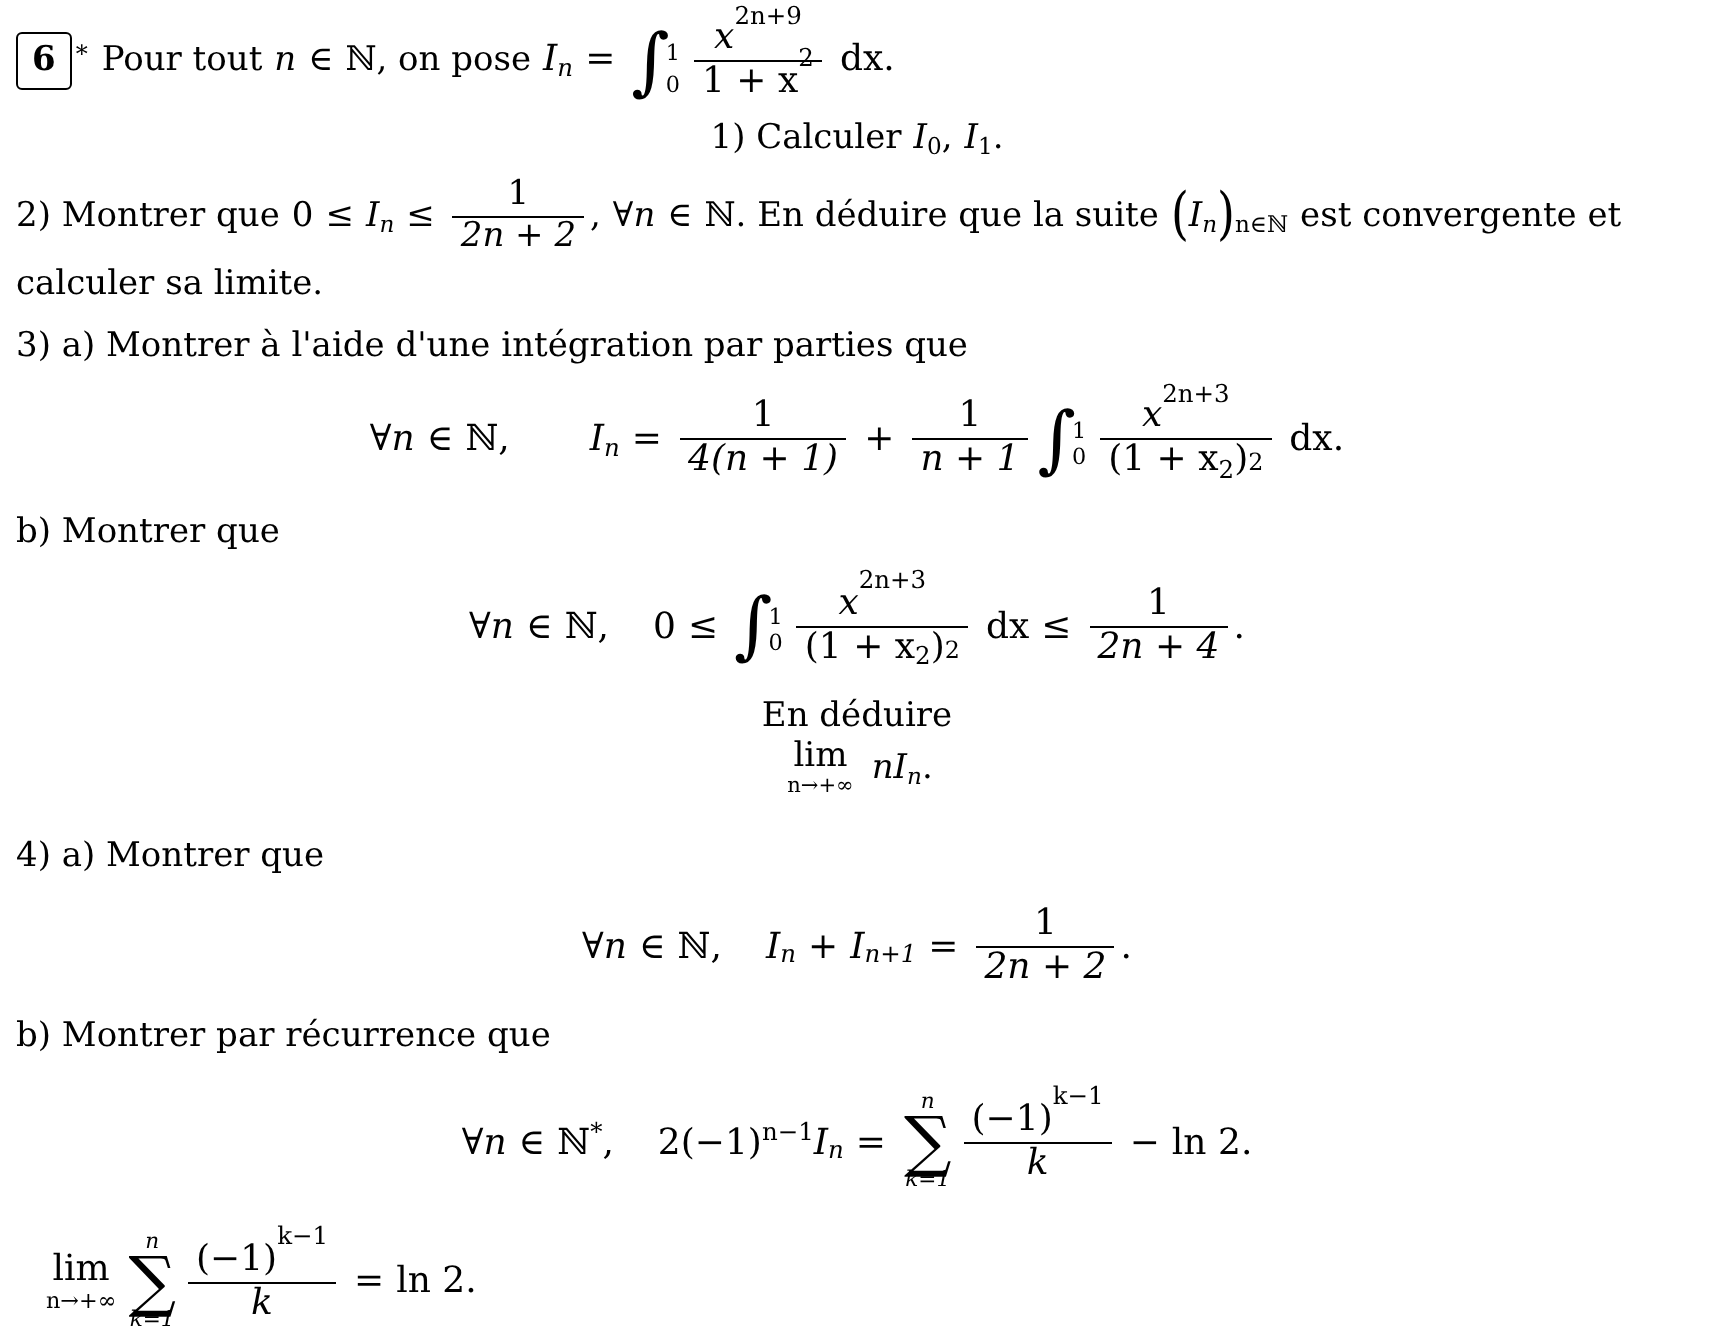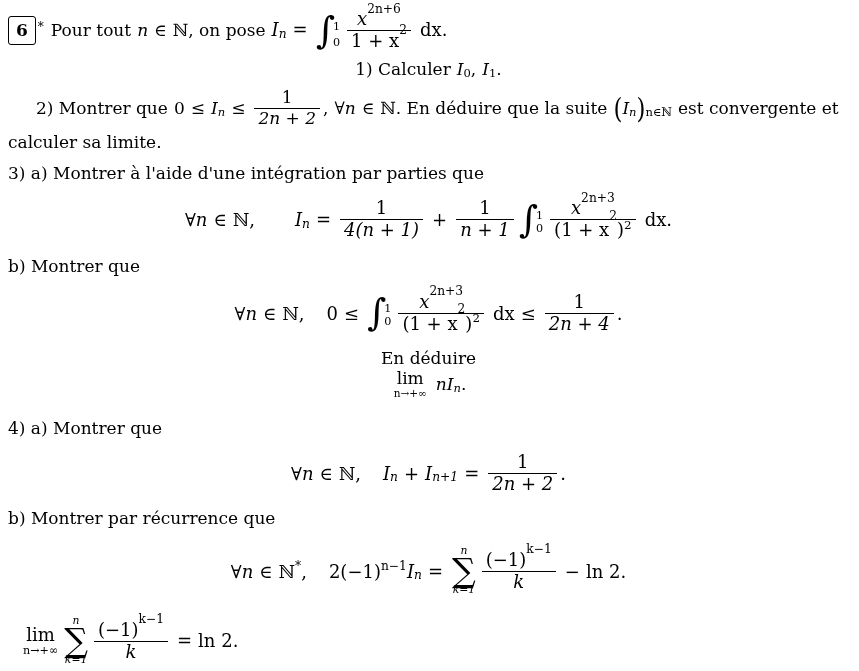--- a/index.html
+++ b/index.html
@@ -65,21 +65,21 @@
   }
   .star{font-size:12px;vertical-align:super;margin-right:7px;position:relative;top:-3px;}
 
   .paren-big{font-size:1.35em;font-style:normal;display:inline-block;transform:scaleY(1.25);}
   .sp{display:inline-block;width:6px;}
   .sp2{display:inline-block;width:12px;}
   .sp3{display:inline-block;width:22px;}
   .sp4{display:inline-block;width:40px;}
 
   
-  .powgrp{display:inline-flex;align-items:flex-start;}
+  .powgrp{display:inline-flex;align-items:flex-end;}
   .powgrp .pexp{font-size:0.66em;position:relative;top:-0.2em;font-style:normal;}
 </style>
 </head>
 <body>
 
 <div class="page">
 
   <div class="para line" style="margin-top:4px;">
     <span class="badge">6</span>
       <span class="star">*</span>
@@ -101,21 +101,21 @@
         <span class="mo">=</span>
         <span class="sp"></span>
       <span class="intg">
         <span class="intsign">∫</span>
         <span class="intlim">
           <span class="top">1</span>
           <span class="bot">0</span>
         </span>
       </span>
       <span class="frac">
-        <span class="num"><span class="mi">x</span><span class="sup up">2n+6</span></span>
+        <span class="num"><span class="mi">x</span><span class="sup up">2n+9</span></span>
         <span class="bar"></span>
         <span class="den"><span class="mtxt">1 + x</span><span class="sup up">2</span></span>
       </span>
       <span class="sp"></span>
         <span class="mtxt">dx</span>
         <span class="mtxt">.</span>
     </span>
   </div>
 
   <div class="para line" style="margin-top:6px;justify-content:center;">
@@ -125,21 +125,21 @@
       <span class="mi">I</span>
         <span class="sub up">0</span>
         <span class="mtxt">,</span>
         <span class="sp"></span>
       <span class="mi">I</span>
         <span class="sub up">1</span>
         <span class="mtxt">.</span>
     </span>
   </div>
 
-  <div class="para line" style="margin-top:8px;margin-left:28px;">
+  <div class="para line" style="margin-top:8px;">
     <span>2) Montrer que</span>
       <span class="sp"></span>
     <span class="math">
       <span class="mn">0</span>
         <span class="sp"></span>
       <span class="mo">≤</span>
         <span class="sp"></span>
       <span class="mi">I</span>
         <span class="sub">n</span>
         <span class="sp"></span>

